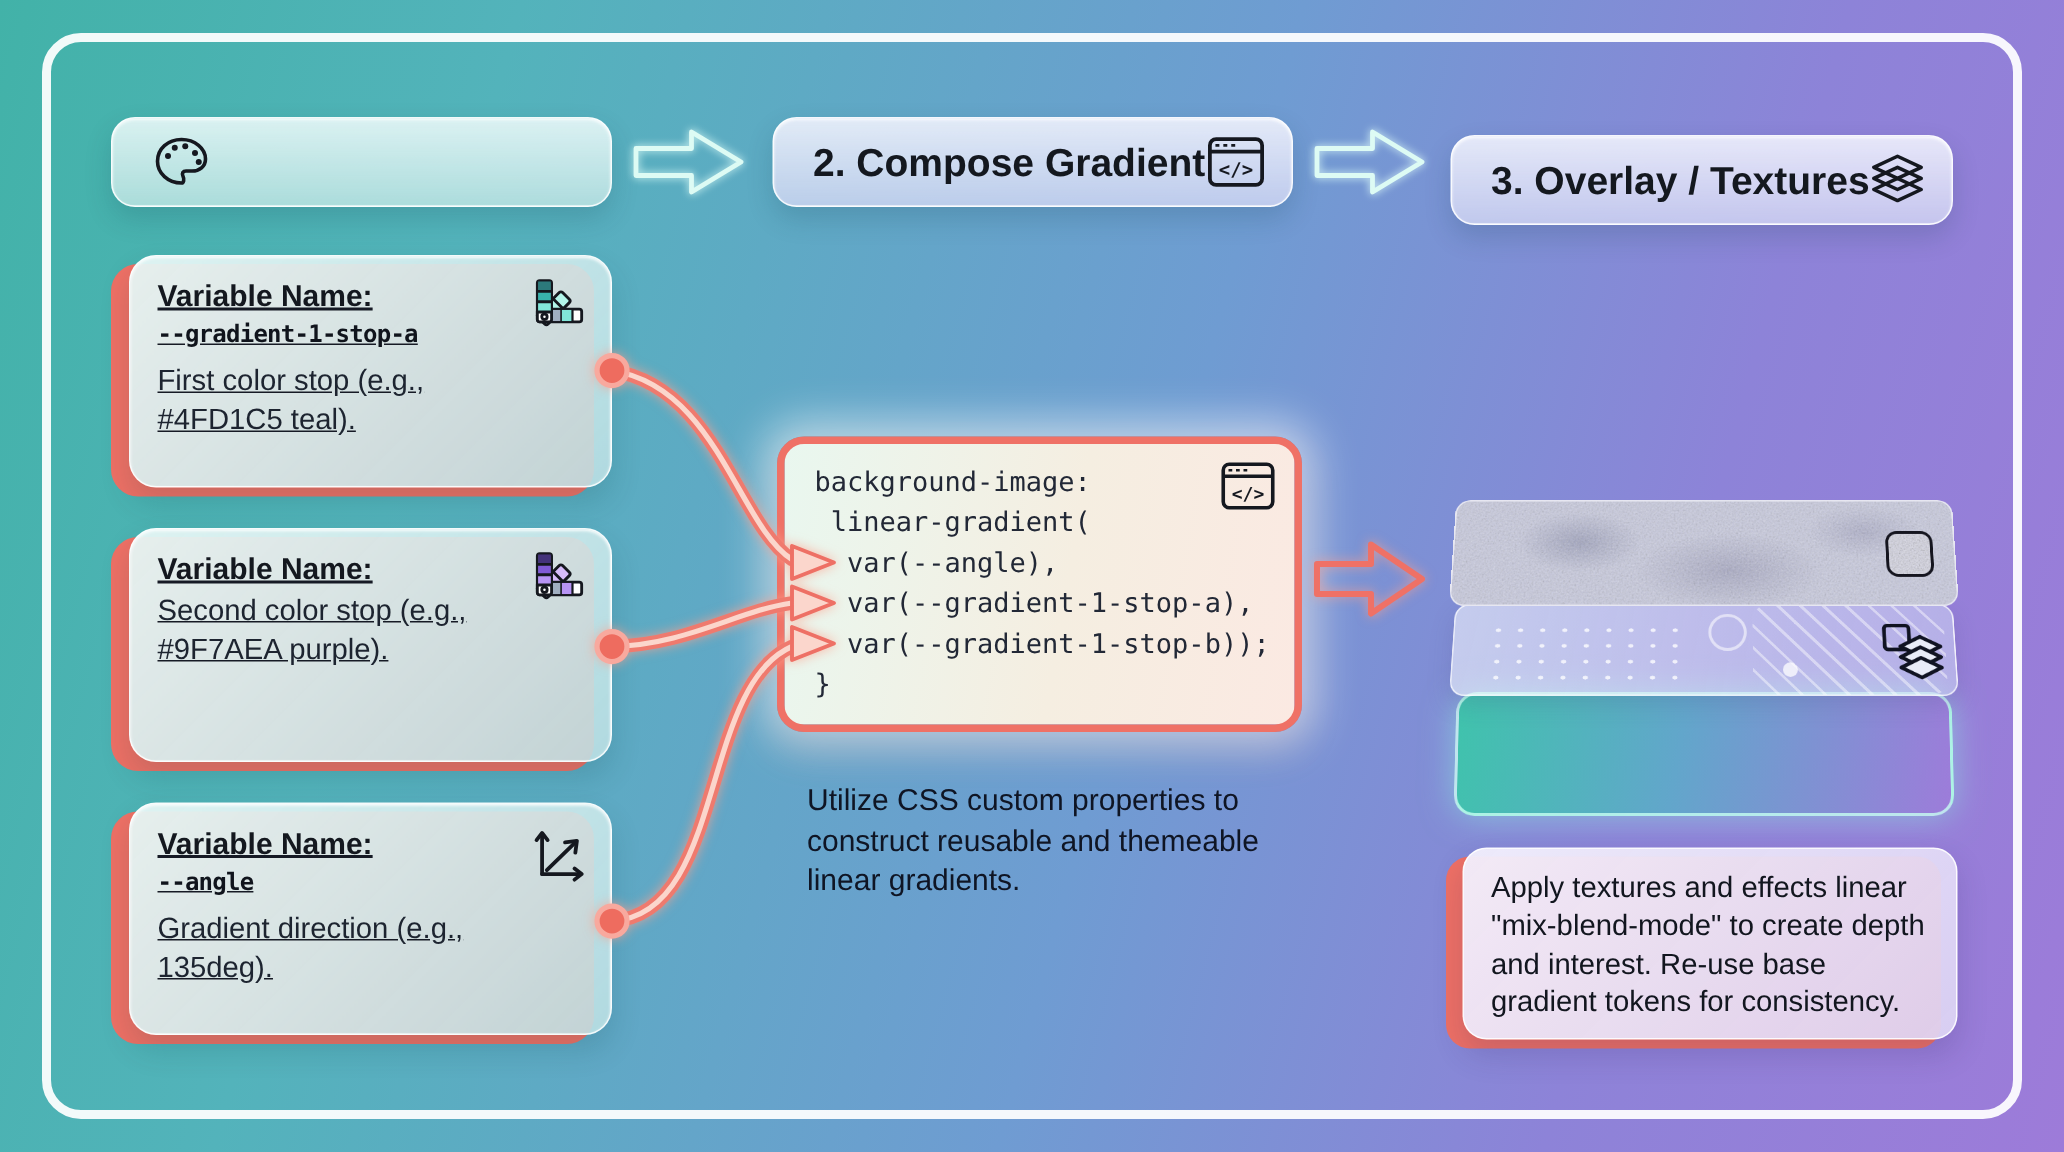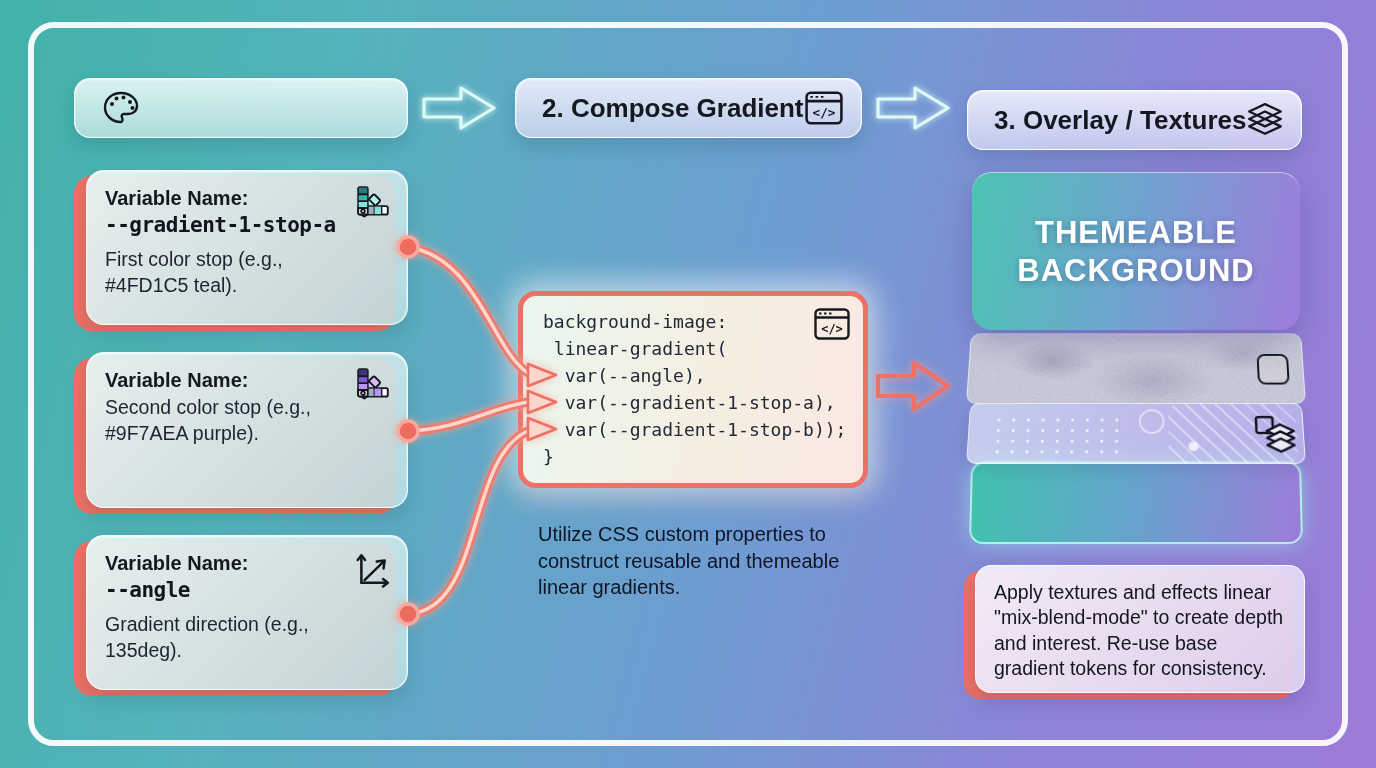--- a/index.html
+++ b/index.html
@@ -20,36 +20,36 @@
     border:1.5px solid rgba(255,255,255,.85);
     box-shadow:0 8px 18px rgba(15,60,80,.18), inset 0 1px 2px rgba(255,255,255,.8);
   }
   .pill-teal { background:linear-gradient(180deg, rgba(238,250,250,.88), rgba(198,232,230,.78)); }
   .pill-lav  { background:linear-gradient(180deg, rgba(240,242,252,.9), rgba(212,216,244,.78)); }
   .pill .lbl { font-size:26px; font-weight:bold; color:#14181f; white-space:nowrap; }
   #pill1 { left:74px;  top:78px; width:334px; }
   #pill2 { left:515px; top:78px; width:347px; }
   #pill3 { left:967px; top:90px; width:335px; }
   
-  .tcard { position:absolute; width:322px; z-index:3; border-radius:18px; }
+  .tcard { position:absolute; width:322px; z-index:3; border-radius:18px;text-decoration:underline; }
   .tcard::before {
     content:""; position:absolute; inset:0; transform:translate(-12px,6px);
     background:#ee7065; border-radius:18px; z-index:-1;
   }
   .tcard .inner {
     position:relative; width:100%; height:100%; border-radius:18px; padding:16px 18px;
     background:linear-gradient(135deg, rgba(230,246,245,.95), rgba(188,224,228,.88));
     border:1.5px solid rgba(255,255,255,.85);
     box-shadow:0 10px 20px rgba(10,60,70,.16), inset 0 1px 2px rgba(255,255,255,.9);
   }
   #tcard1 { left:86px; top:170px; height:155px; }
   #tcard2 { left:86px; top:352px; height:156px; }
   #tcard3 { left:86px; top:535px; height:155px; }
   .tcard .t-title { font-size:20px; font-weight:bold; color:#14181f; margin-bottom:3px; }
-  .tcard .t-var   { font-family:"DejaVu Sans Mono", monospace; font-weight:bold; font-size:21px; color:#10141c; margin-bottom:10px; letter-spacing:-0.5px; }
+  .tcard .t-var   { font-family:"DejaVu Sans Mono", monospace; font-weight:bold; font-size:16px; color:#10141c; margin-bottom:10px; letter-spacing:-0.5px; }
   .tcard .t-desc  { font-size:19.5px; line-height:1.32; color:#1d2430; max-width:258px; }
   #tcard3 .t-desc { max-width:212px; }
   .t-icon { position:absolute; top:14px; right:15px; }
   
   .code-card {
     position:absolute; left:518px; top:291px; width:350px; height:197px; z-index:4;
     border:5px solid #ef7166; border-radius:18px;
     background:linear-gradient(100deg,#e9f7ef 0%,#f5eee1 55%,#fbe9e2 100%);
     box-shadow:0 0 28px 10px rgba(255,255,255,.55), 0 12px 26px rgba(110,60,70,.18);
     padding:12px 0 0 20px;
@@ -260,24 +260,20 @@
       <path d="M1.5,9.5 H34.5"></path>
       <path d="M5,5.5 h2.5 M10,5.5 h2.5 M15,5.5 h2.5" stroke-width="1.8"></path>
       <text x="18" y="25" text-anchor="middle" font-family="DejaVu Sans Mono, monospace" font-size="12" font-weight="bold" fill="#15181f" stroke="none">&lt;/&gt;</text>
     </svg>
   </span>
 </div>
 
 <div class="caption-mid">Utilize CSS custom properties to construct reusable and themeable linear gradients.</div>
 
 <div class="stack">
-  <div class="layer-top">
-    <span class="big">THEMEABLE</span>
-    <span class="big">BACKGROUND</span>
-  </div>
 
   <div class="layer-noise">
     <svg class="fill" width="100%" height="100%">
       <filter id="nz1">
           <feTurbulence type="fractalNoise" baseFrequency="0.8" numOctaves="3" stitchTiles="stitch"></feTurbulence>
           <feColorMatrix type="saturate" values="0"></feColorMatrix>
         </filter>
       <rect width="100%" height="100%" filter="url(#nz1)" opacity="0.5"></rect>
     </svg>
     <span class="noise-chip">

